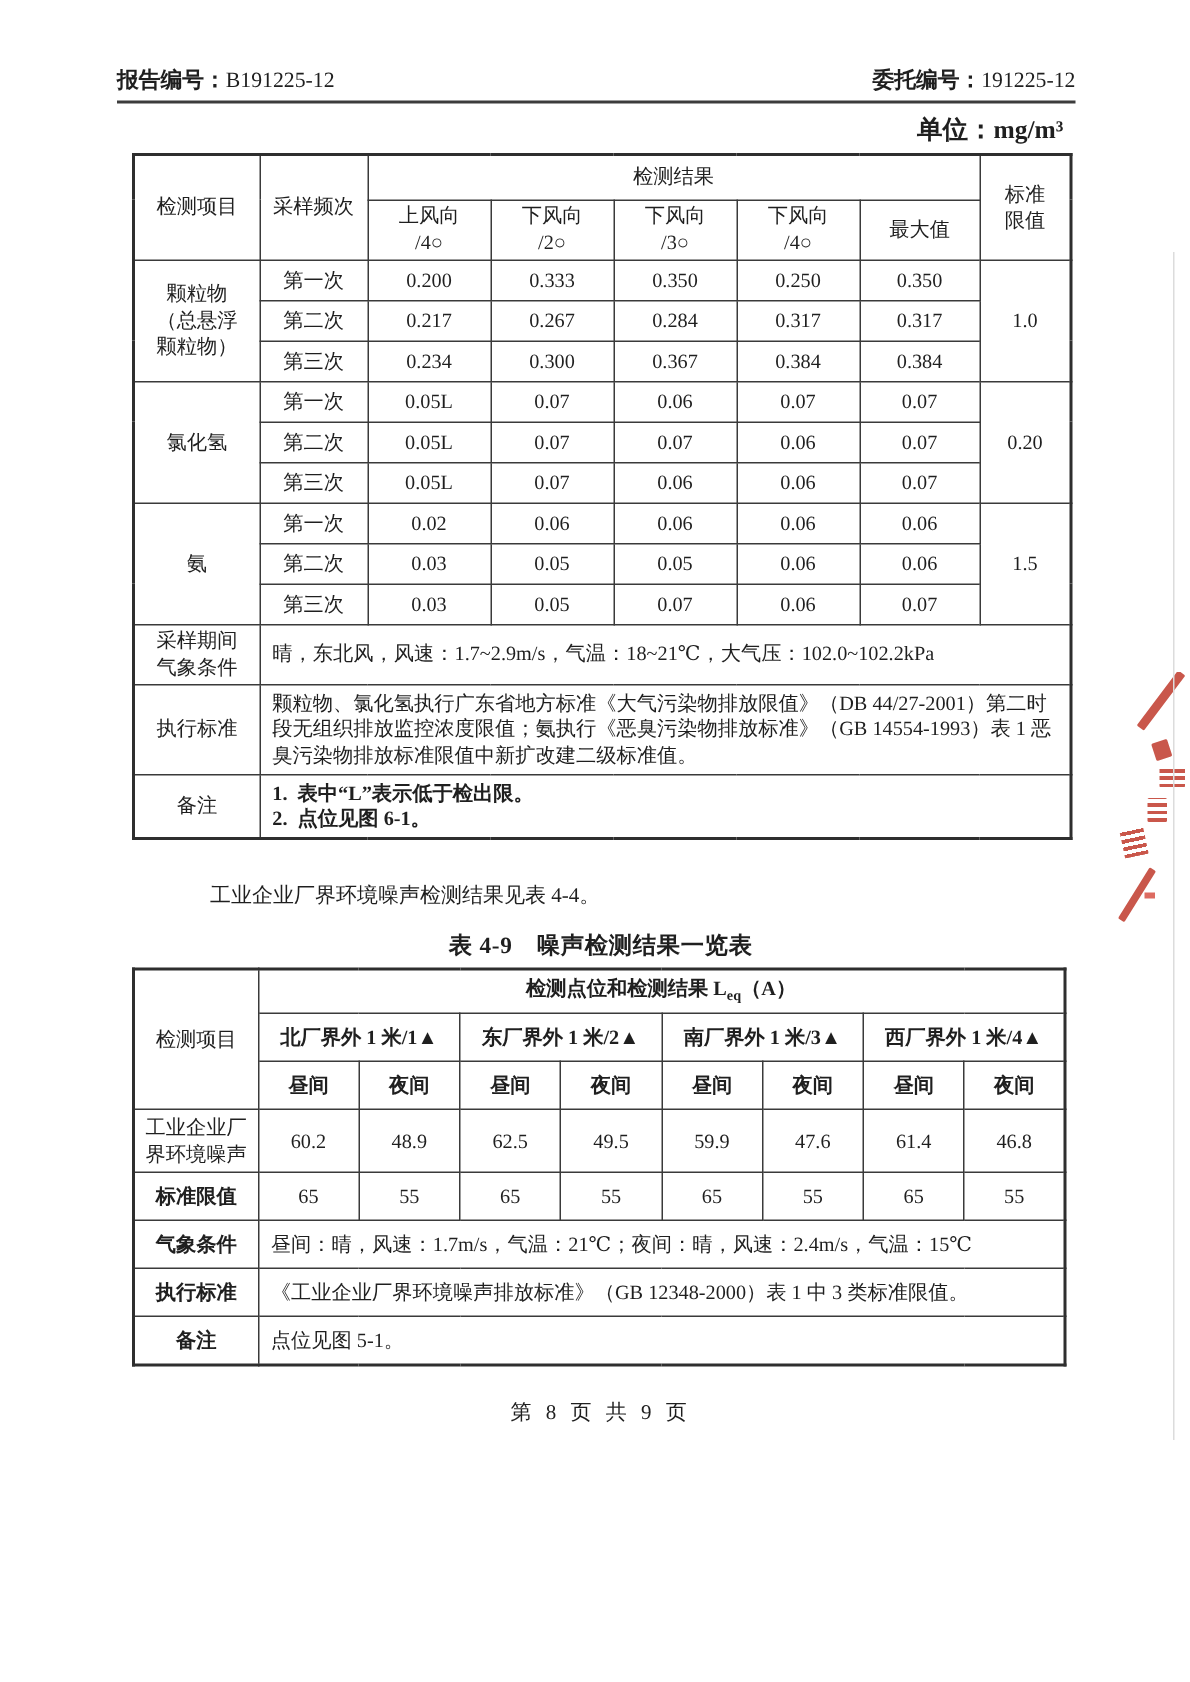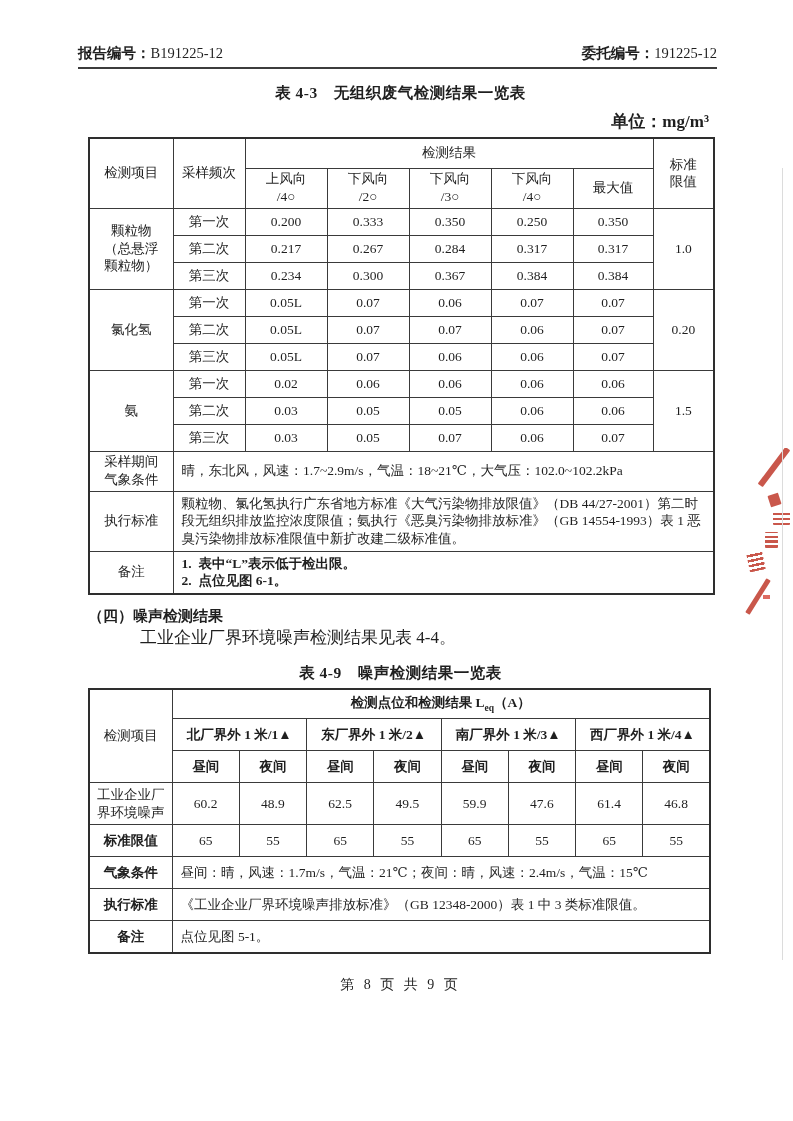--- a/index.html
+++ b/index.html
@@ -21,21 +21,21 @@
     padding-bottom:4px;
   }
   .doc-header .val{font-weight:normal;}
 
   
   .content{margin-left:88px;width:625px;}
   .s3-text{margin-top:22px;padding-left:22px;font-size:15px;}
   .tbl-title{margin-top:14px;text-align:center;font-weight:bold;font-size:15.5px;letter-spacing:.5px;}
   .unit-line{margin-top:6px;text-align:right;font-weight:bold;font-size:17px;padding-right:4px;}
   .s4-heading{margin-top:12px;font-weight:bold;font-size:15px;}
-  .s4-text{margin-top:0;padding-left:52px;font-size:17px;}
+  .s4-text{margin-top:28px;padding-left:52px;font-size:14px;}
   .page-footer{margin-top:22px;text-align:center;font-size:14px;letter-spacing:3px;}
 
   
   table{border-collapse:collapse;table-layout:fixed;margin-top:4px;
         border:2px solid #2e2e2e;}
   td{border:1px solid #3a3a3a;text-align:center;vertical-align:middle;
      font-size:13.5px;padding:1px 3px;line-height:1.3;}
   td.left{text-align:left;padding:3px 8px;}
   #table43{width:625px;}
   #table44{width:623px;}
@@ -67,21 +67,20 @@
     <span class="b">报告编号：</span><span class="val">B191225-12</span>
   </div>
   <div>
     <span class="b">委托编号：</span><span class="val">191225-12</span>
   </div>
 </div>
 
 <div class="content">
 
 
-  <div class="tbl-title">表 4-3　无组织废气检测结果一览表</div>
   <div class="unit-line">单位：mg/m³</div>
 
   <table id="table43">
     <colgroup>
       <col style="width:84px">
         <col style="width:72px">
       <col style="width:82px">
         <col style="width:82px">
         <col style="width:82px">
         <col style="width:82px">
@@ -203,21 +202,20 @@
     <tr style="height:42px">
       <td>备注</td>
       <td colspan="7" class="left">
         <div class="noteline prewrap">1.  表中“L”表示低于检出限。</div>
         <div class="noteline prewrap">2.  点位见图 6-1。</div>
       </td>
     </tr>
   </tbody>
     </table>
 
-  <div class="s4-heading">（四）噪声检测结果</div>
   <div class="s4-text">工业企业厂界环境噪声检测结果见表 4-4。</div>
 
   <div class="tbl-title">表 4-9　噪声检测结果一览表</div>
 
   <table id="table44">
     <colgroup>
       <col style="width:83px">
       <col>
         <col>
         <col>

